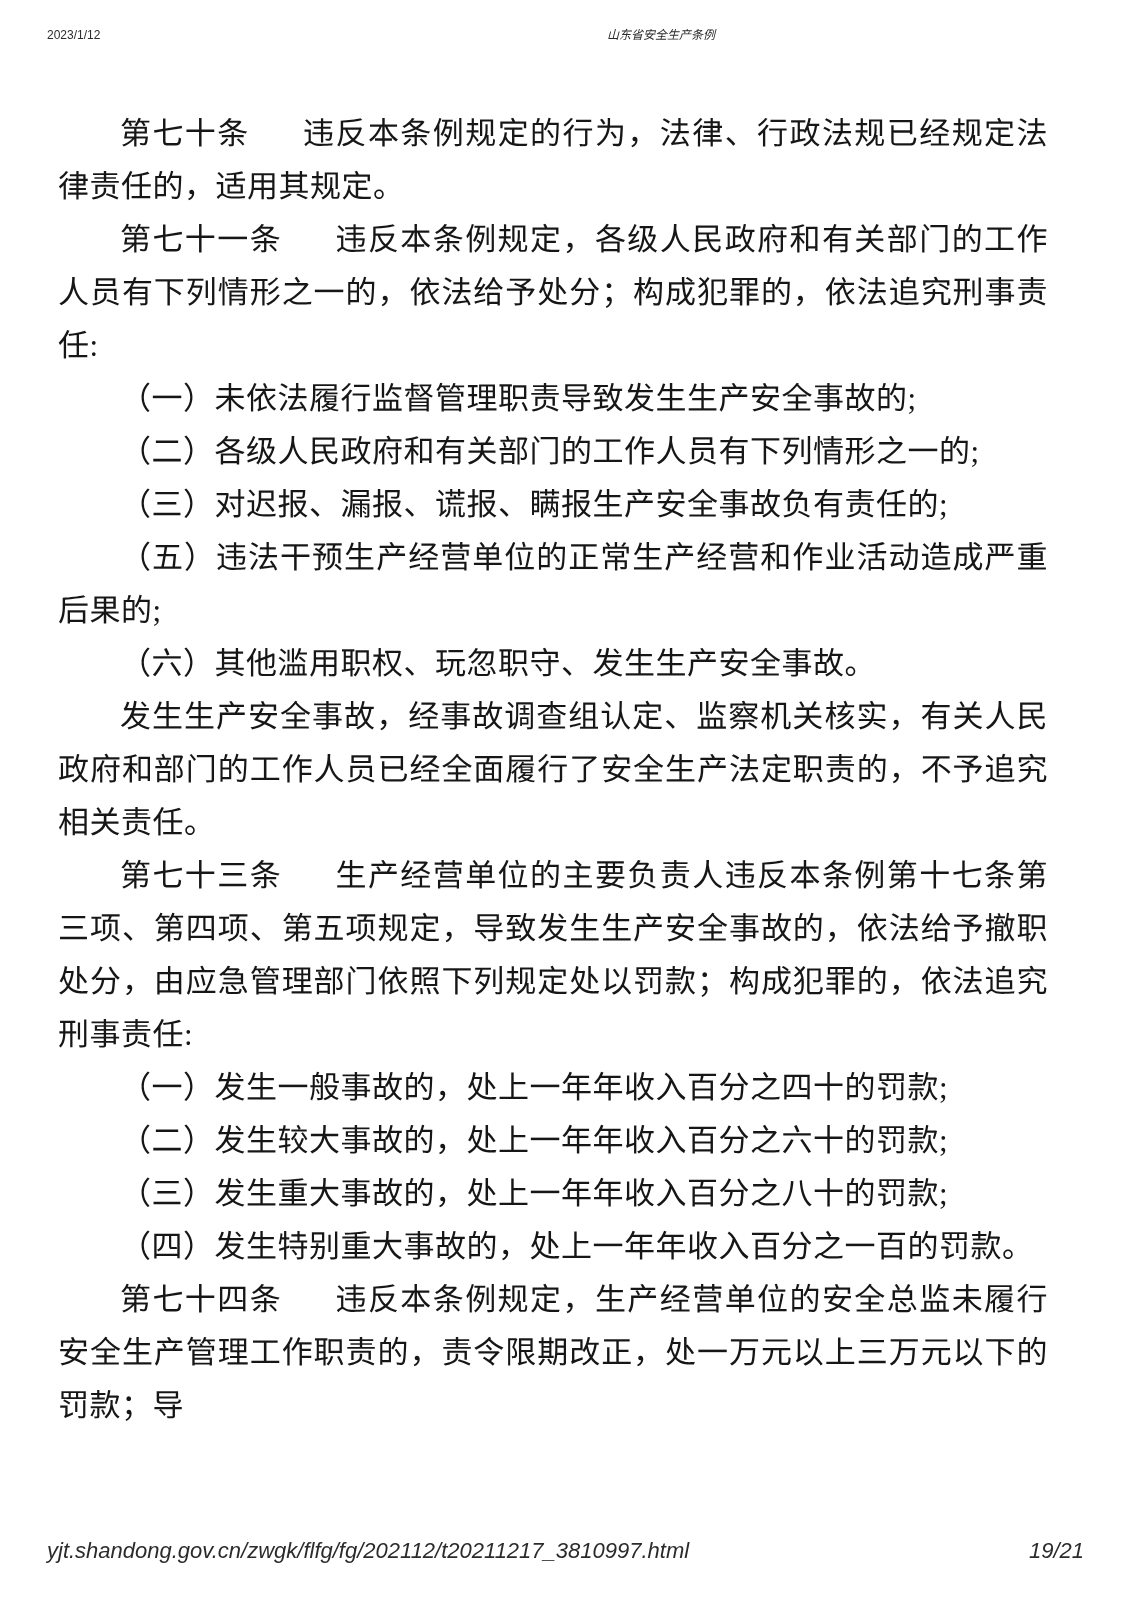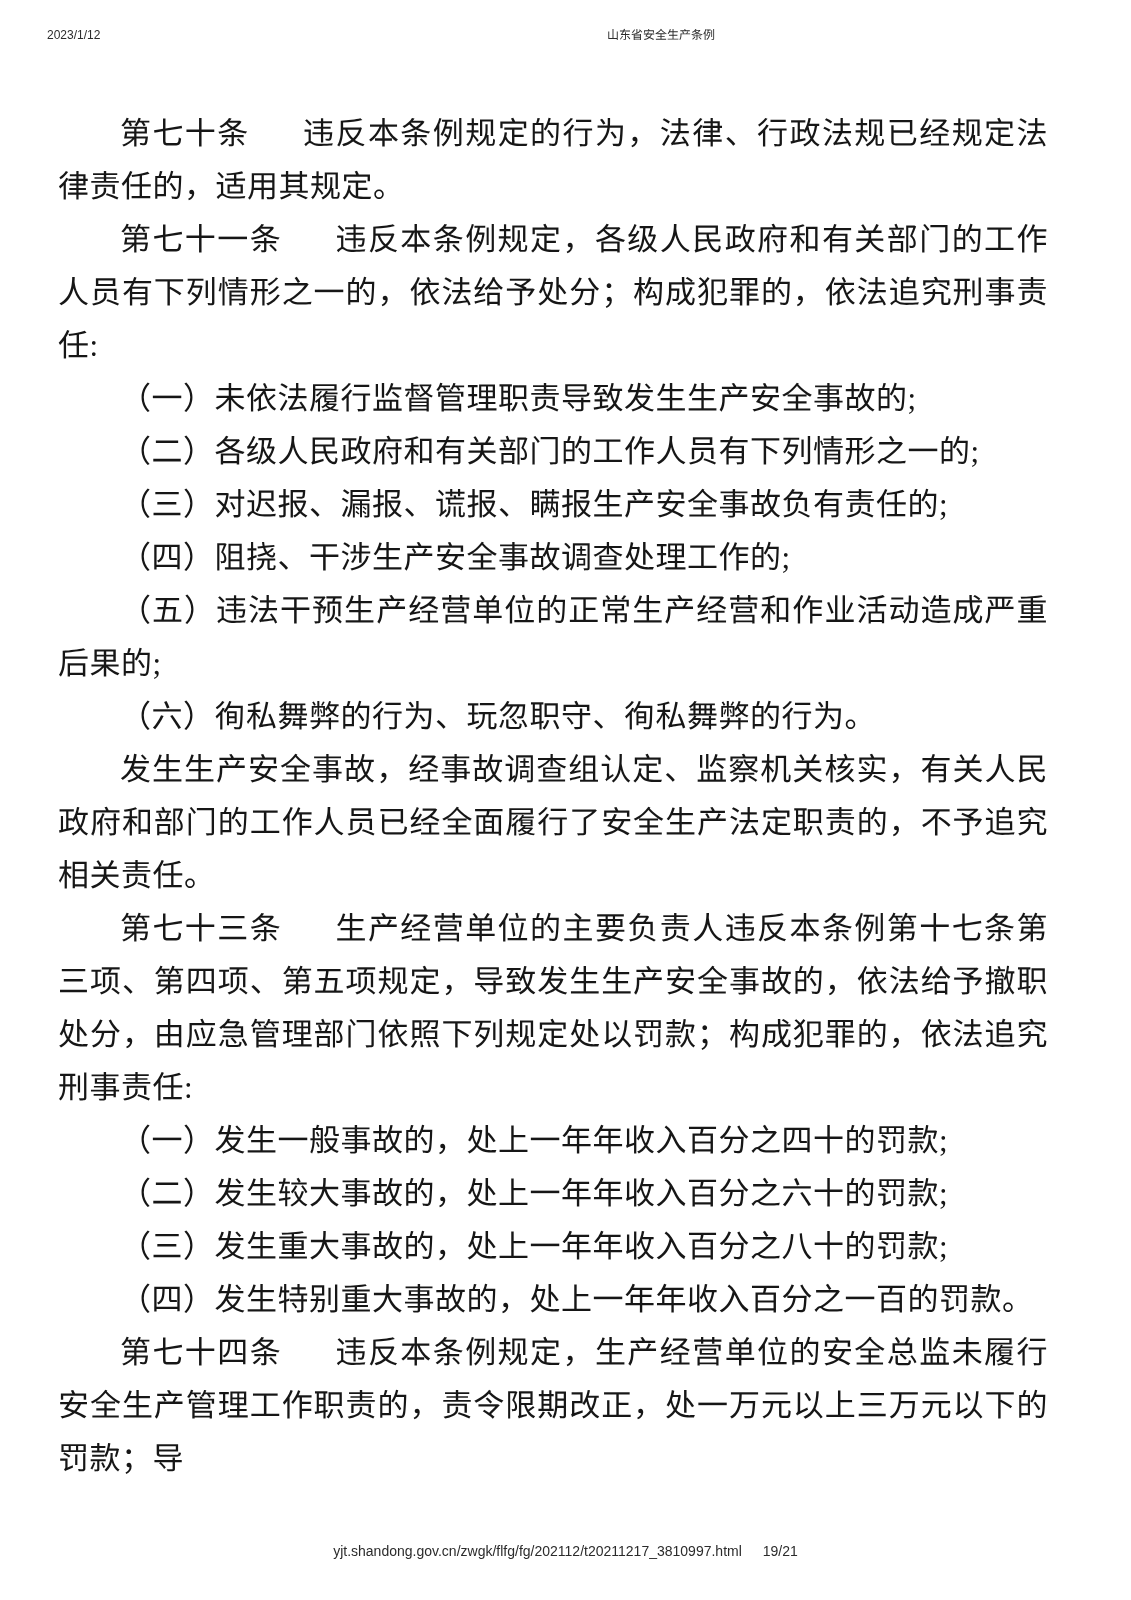--- a/index.html
+++ b/index.html
@@ -29,20 +29,21 @@
   .header-date {
     position: absolute;
     left: 0;
     top: 0;
   }
   .header-title {
     position: absolute;
     left: 560px;
     top: 0;
     white-space: nowrap;
+    font-style: italic;
   }
   .doc-body {
     position: absolute;
     top: 107px;
     left: 58px;
     width: 990px;
     font-size: 31px;
     line-height: 53px;
     text-align: justify;
     letter-spacing: 0.5px;
@@ -56,26 +57,27 @@
     font-weight: normal;
     margin-right: 1.72em;
   }
   .page-footer {
     position: absolute;
     left: 47px;
     right: 47px;
     top: 1541px;
     height: 22px;
     font-family: "Liberation Sans", "DejaVu Sans", sans-serif;
-    font-size: 14px;
+    font-size: 22px;
     line-height: 20px;
     color: var(--meta-text, #2b2b2b);
     display: flex;
-    justify-content: center;
+    justify-content: space-between;
     align-items: flex-start;
+    font-style: italic;
   }
   .footer-url {
     white-space: nowrap;
   }
   .footer-page {
     white-space: nowrap;
     margin-left: 21px;
   }
 </style>
 </head>
@@ -86,23 +88,22 @@
   <span class="header-title">山东省安全生产条例</span>
 </div>
 
 <article class="doc-body">
 
 <p><b>第七十条</b>违反本条例规定的行为，法律、行政法规已经规定法律责任的，适用其规定。</p>
     <p><b>第七十一条</b>违反本条例规定，各级人民政府和有关部门的工作人员有下列情形之一的，依法给予处分；构成犯罪的，依法追究刑事责任:</p>
     <p>（一）未依法履行监督管理职责导致发生生产安全事故的;</p>
     <p>（二）各级人民政府和有关部门的工作人员有下列情形之一的;</p>
     <p>（三）对迟报、漏报、谎报、瞒报生产安全事故负有责任的;</p>
-    <p>（四）阻挠、干涉生产安全事故调查处理工作的;</p>
     <p>（五）违法干预生产经营单位的正常生产经营和作业活动造成严重后果的;</p>
-    <p>（六）徇私舞弊的行为、玩忽职守、徇私舞弊的行为。</p>
+    <p>（六）其他滥用职权、玩忽职守、发生生产安全事故。</p>
     <p>发生生产安全事故，经事故调查组认定、监察机关核实，有关人民政府和部门的工作人员已经全面履行了安全生产法定职责的，不予追究相关责任。</p>
     <p><b>第七十三条</b>生产经营单位的主要负责人违反本条例第十七条第三项、第四项、第五项规定，导致发生生产安全事故的，依法给予撤职处分，由应急管理部门依照下列规定处以罚款；构成犯罪的，依法追究刑事责任:</p>
     <p>（一）发生一般事故的，处上一年年收入百分之四十的罚款;</p>
     <p>（二）发生较大事故的，处上一年年收入百分之六十的罚款;</p>
     <p>（三）发生重大事故的，处上一年年收入百分之八十的罚款;</p>
     <p>（四）发生特别重大事故的，处上一年年收入百分之一百的罚款。</p>
     <p><b>第七十四条</b>违反本条例规定，生产经营单位的安全总监未履行安全生产管理工作职责的，责令限期改正，处一万元以上三万元以下的罚款；导</p>
   </article>
 
 <div class="page-footer">

